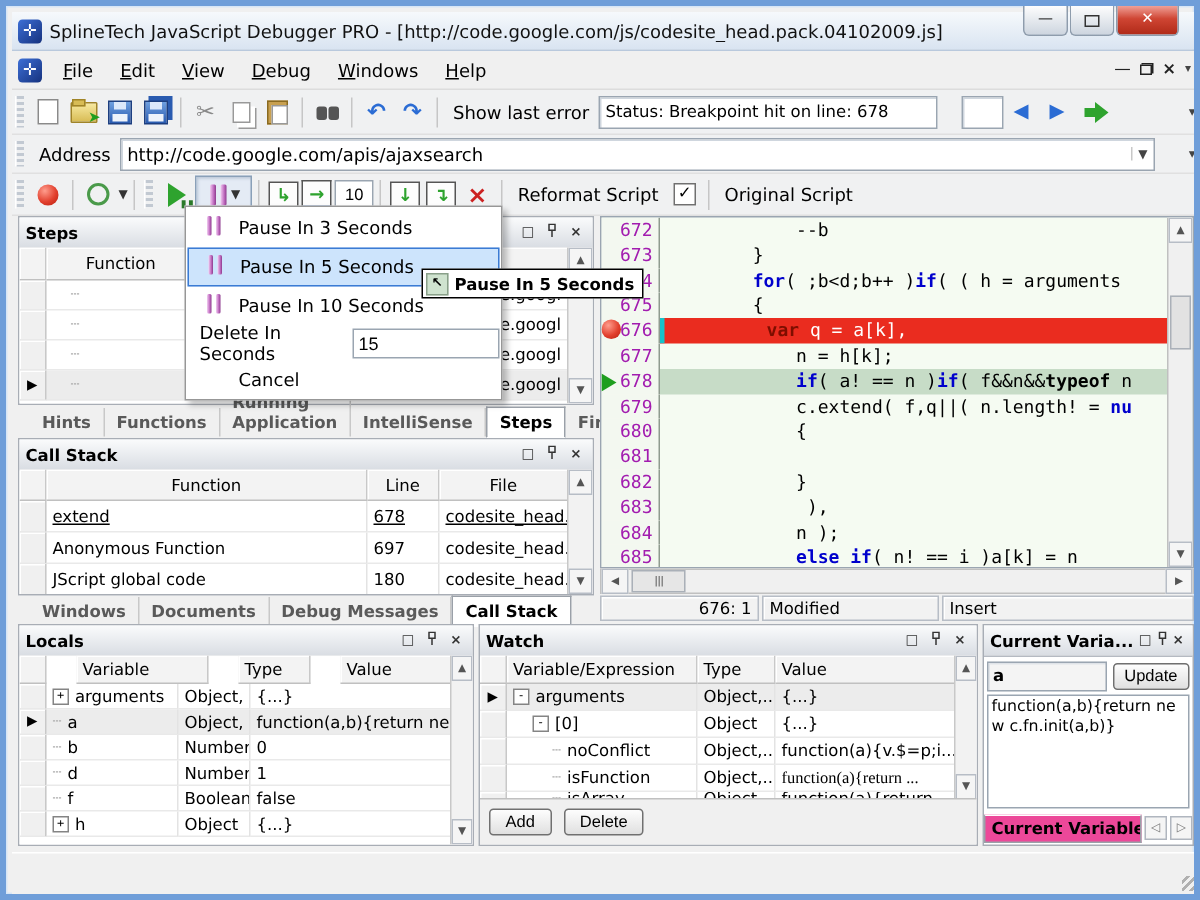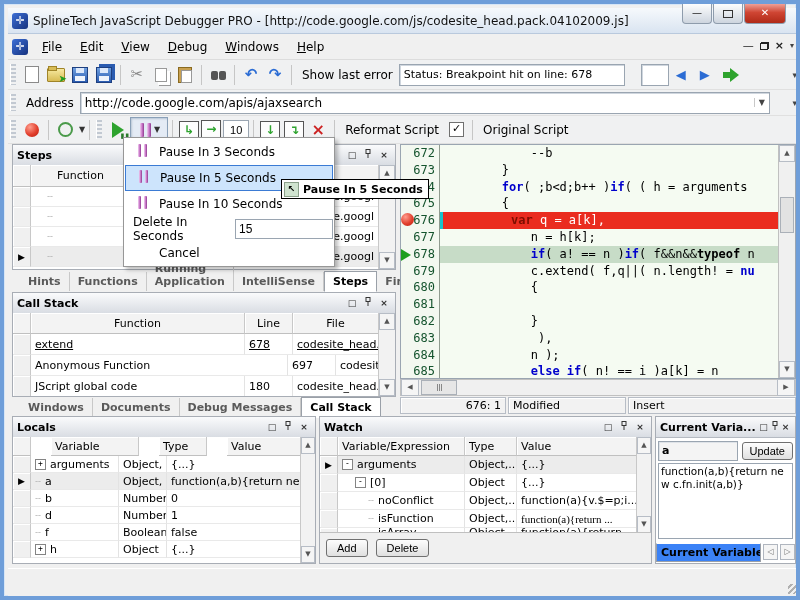--- a/index.html
+++ b/index.html
@@ -90,21 +90,21 @@
   .exp{flex:0 0 auto;width:9px;height:9px;border:1px solid #848484;background:#fff;font:8px/8px "DejaVu Sans Mono",monospace;
        text-align:center;color:#000;margin-right:4px;}
   .dash{color:#aeaeae;margin-right:4px;font-size:10px;}
   
   .tabsrow{display:flex;align-items:flex-end;font-size:11px;font-weight:bold;color:#5a5a5a;padding-left:8px;}
   .tab{padding:3px 8px;border-right:1px solid #c8c8c8;}
   .tab.active{background:#fff;color:#000;border:1px solid #9aa0a8;border-bottom:1px solid #fff;margin-bottom:-1px;}
   
   #editor{left:396px;top:140px;width:396px;height:235px;background:#f5fbf2;border:1px solid #9aa5b1;overflow:hidden;}
   .cline{display:flex;height:16.8px;font:12px/16.8px "DejaVu Sans Mono",monospace;white-space:pre;}
-  .gut{flex:0 0 34px;text-align:right;padding-right:4px;border-right:1px solid #8f9b8f;color:#14532d;position:relative;background:#f3f8f0;}
+  .gut{flex:0 0 34px;text-align:right;padding-right:4px;border-right:1px solid #8f9b8f;color:#a21caf;position:relative;background:#f3f8f0;}
   .cbody{flex:1;padding-left:4px;overflow:hidden;}
   .cline.red .cbody{background:#ea2c1f;color:#fff;padding-left:0;}
   .cline.green .cbody{background:#c7dcc7;}
   .kw{color:#0000cc;font-weight:bold;} .bb{font-weight:bold;} .vr{color:#7e0e00;font-weight:bold;} 
   .cyantick{display:inline-block;width:3px;height:16.8px;background:#17c3cb;vertical-align:top;margin-right:3px;}
   .gmark-bp{position:absolute;left:0px;top:1px;width:13px;height:13px;border-radius:50%;
             background:radial-gradient(circle at 35% 30%,#ff9d8d,#e2402e 55%,#b71c0c);}
   .gmark-cur{position:absolute;left:0px;top:3px;width:0;height:0;border-left:10px solid #1e9e1e;
              border-top:6px solid transparent;border-bottom:6px solid transparent;}
   #vscroll{position:absolute;top:0;right:0;bottom:0;width:16px;background:#f0f0f0;border-left:1px solid #c0c0c0;}
@@ -138,21 +138,21 @@
   #watchbtns{position:absolute;left:0;right:0;bottom:0;height:30px;background:#f0f0f0;border-top:1px solid #c0c0c0;
              display:flex;align-items:center;padding-left:6px;}
   
   #cvinput{display:flex;align-items:center;padding:3px 2px;}
   #cvname{width:78px;height:18px;background:#f4f4f4;border:1px solid #9aa5b1;box-shadow:inset 1px 1px 0 #dfe3e8;
           font-size:11px;font-weight:bold;line-height:17px;padding:0 3px;}
   #cvupdate{margin-left:4px;padding:2px 7px;margin-right:0;}
   #cvtext{position:absolute;left:2px;right:2px;top:46px;bottom:24px;background:#fff;border:1px solid #9aa5b1;
           font-size:10.5px;padding:1px 2px;overflow:hidden;word-break:break-all;line-height:13px;}
   #cvtabs{position:absolute;left:0;right:0;bottom:0;height:22px;display:flex;align-items:center;}
-  #cvtab{font-size:11px;font-weight:bold;background:#3b82f6;border:1px solid #9aa0a8;border-top:1px solid #fff;
+  #cvtab{font-size:11px;font-weight:bold;background:#ec4899;border:1px solid #9aa0a8;border-top:1px solid #fff;
          padding:2px 4px;white-space:nowrap;overflow:hidden;max-width:96px;}
   .navb{width:14px;height:14px;border:1px solid #b0b6bf;background:#f5f5f5;font-size:8px;color:#777;
         text-align:center;line-height:13px;margin-left:2px;}
   #statusbar{left:4px;top:564px;width:792px;height:28px;background:#f0f0f0;border-top:1px solid #fff;}
   .gripmark{position:absolute;right:2px;bottom:2px;width:10px;height:10px;
      background:repeating-linear-gradient(135deg,transparent 0 2px,#b0b0b0 2px 4px);}
 </style>
 </head>
 <body>
 
@@ -394,21 +394,21 @@
           <div class="gcell" style="width: 0px; flex: 1 1 0%;">File</div>
         </div>
         <div class="grow" style="height: 21px; margin-right: 16px; text-decoration: underline;">
           <div class="gcell rowhdr" style="width: 18px;"></div>
           <div class="gcell" style="width: 214px;">extend</div>
           <div class="gcell" style="width: 48px;">678</div>
           <div class="gcell" style="flex: 1 1 0%;">codesite_head.pack.</div>
         </div>
         <div class="grow" style="height: 21px; margin-right: 16px;">
           <div class="gcell rowhdr" style="width: 18px;"></div>
-          <div class="gcell" style="width: 257px;">Anonymous Function</div>
+          <div class="gcell" style="width: 214px;">Anonymous Function</div>
           <div class="gcell" style="width: 48px;">697</div>
           <div class="gcell" style="flex: 1 1 0%;">codesite_head.pack.</div>
         </div>
         <div class="grow" style="height: 21px; margin-right: 16px;">
           <div class="gcell rowhdr" style="width: 18px;"></div>
           <div class="gcell" style="width: 214px;">JScript global code</div>
           <div class="gcell" style="width: 48px;">180</div>
           <div class="gcell" style="flex: 1 1 0%;">codesite_head.pack.</div>
         </div>
       </div>

